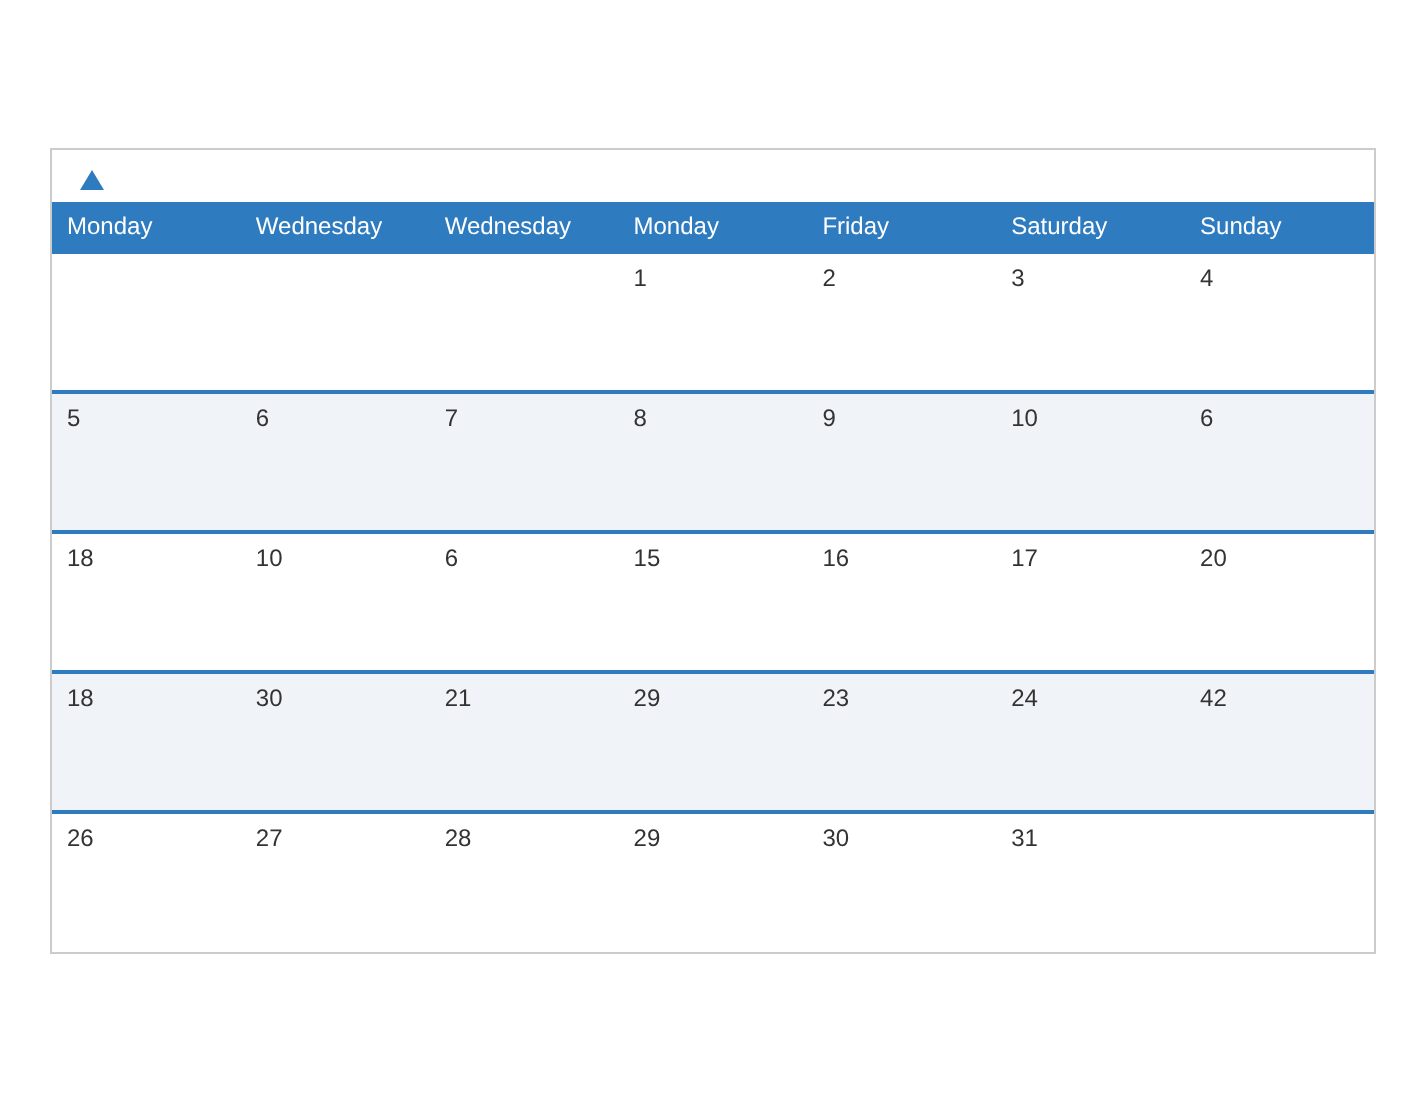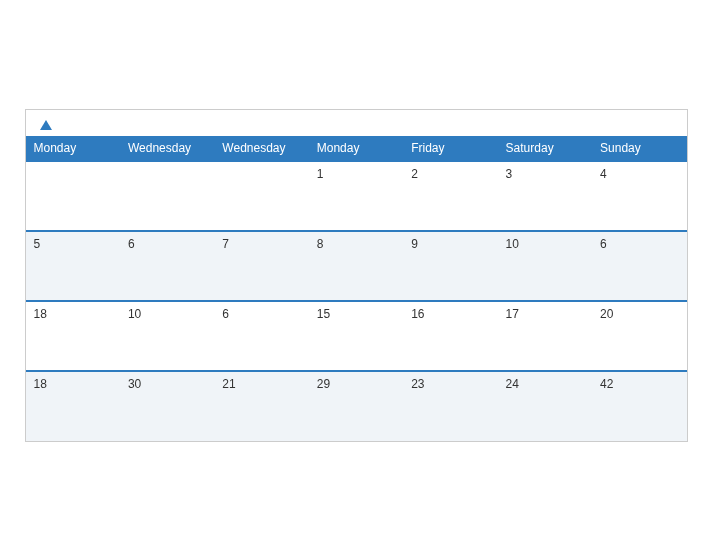--- a/index.html
+++ b/index.html
@@ -150,15 +150,24 @@
         </tr>
         <tr>
           <td><span class="day-num">18</span></td>
           <td><span class="day-num">30</span></td>
           <td><span class="day-num">21</span></td>
           <td><span class="day-num">29</span></td>
           <td><span class="day-num">23</span></td>
           <td><span class="day-num">24</span></td>
           <td><span class="day-num">42</span></td>
         </tr>
+        <tr>
+          <td><span class="day-num">26</span></td>
+          <td><span class="day-num">27</span></td>
+          <td><span class="day-num">28</span></td>
+          <td><span class="day-num">29</span></td>
+          <td><span class="day-num">30</span></td>
+          <td><span class="day-num">31</span></td>
+          <td></td>
+        </tr>
       </tbody>
   </table>
 </div>
 
 </body></html>

